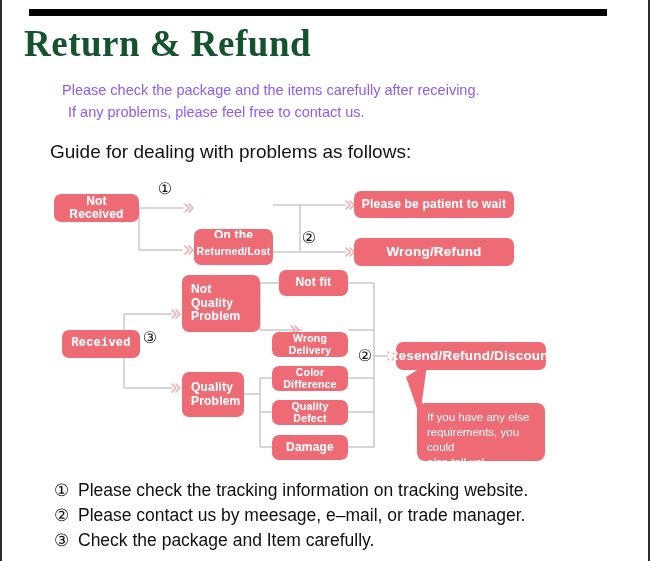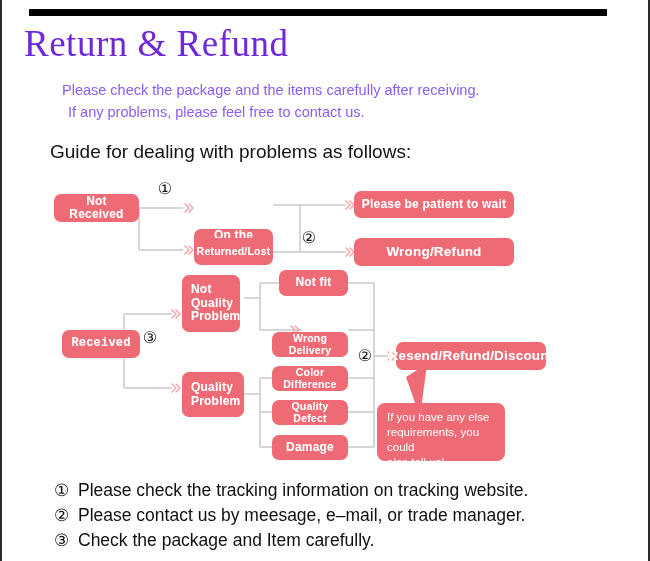--- a/index.html
+++ b/index.html
@@ -28,24 +28,24 @@
     top: 9px;
     width: 578px;
     height: 7px;
     background: #000000;
   }
   .page-title {
     position: absolute;
     left: 22px;
     top: 22px;
     font-family: "Liberation Serif", serif;
-    font-weight: normal;
+    font-weight: bold;
     font-size: 37px;
     letter-spacing: 0.5px;
-    color: #6d28d9;
+    color: #14532d;
     white-space: nowrap;
   }
   .intro {
     position: absolute;
     left: 60px;
     top: 79px;
     width: 520px;
   }
   .intro-line {
     font-family: "Liberation Sans", sans-serif;
@@ -123,20 +123,21 @@
   .callout {
     position: absolute;
     background: #ee6b75;
     border-radius: 8px;
     color: #ffffff;
     font-family: "Liberation Sans", sans-serif;
     font-size: 11.5px;
     line-height: 15px;
     padding: 7px 9px 7px 10px;
     box-sizing: border-box;
+    margin-left: 40px;
   }
 
   
   .footer-list {
     position: absolute;
     left: 52px;
     top: 478px;
     width: 560px;
   }
   .footer-item {
@@ -240,21 +241,21 @@
     <div class="node mid" style="left:192px; top:19px; width:79px; height:27px;margin-top:38px;">On the Way</div>
 
     <div class="node small" style="left:192px; top:66px; width:79px; height:27px;">Returned/Lost</div>
 
     <div class="node mid" style="left:352px; top:19px; width:160px; height:27px;">Please be patient to wait</div>
 
     <div class="node big" style="left:352px; top:66px; width:160px; height:28px;">Wrong/Refund</div>
 
     <div class="node mid" style="left:60px; top:158px; width:78px; height:28px;font-family:Liberation Mono, monospace;">Received</div>
 
-    <div class="node mid multi" style="left:180px; top:103px; width:58px; height:57px; white-space:pre-line;">Not
+    <div class="node mid multi" style="left:180px; top:103px; width:78px; height:57px; white-space:pre-line;">Not
 Quality
 Problem</div>
 
     <div class="node mid multi" style="left:180px; top:200px; width:62px; height:45px; white-space:pre-line;">Quality
 Problem</div>
 
     <div class="node mid" style="left:277px; top:98px; width:69px; height:26px;">Not fit</div>
 
     <div class="node small" style="left:270px; top:160px; width:76px; height:25px;">Wrong Delivery</div>
 

